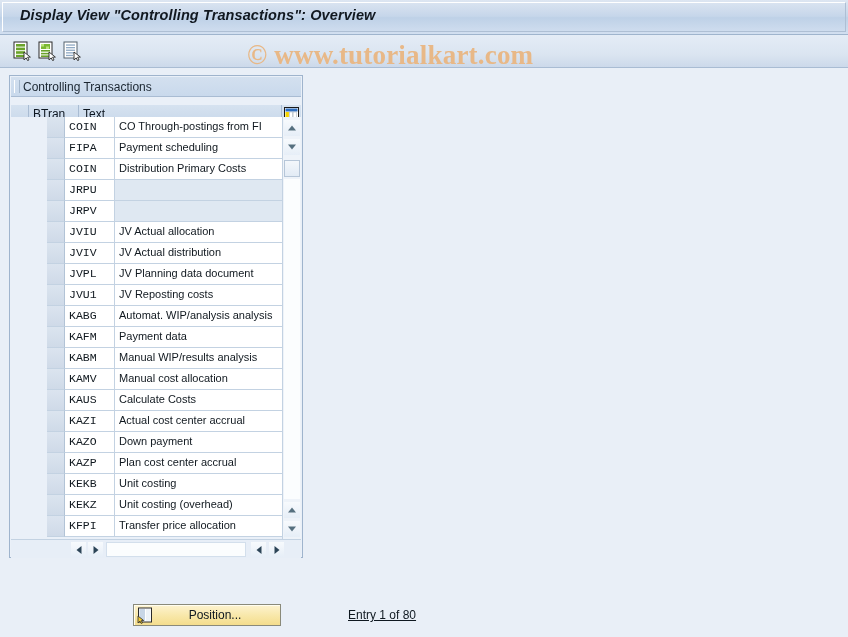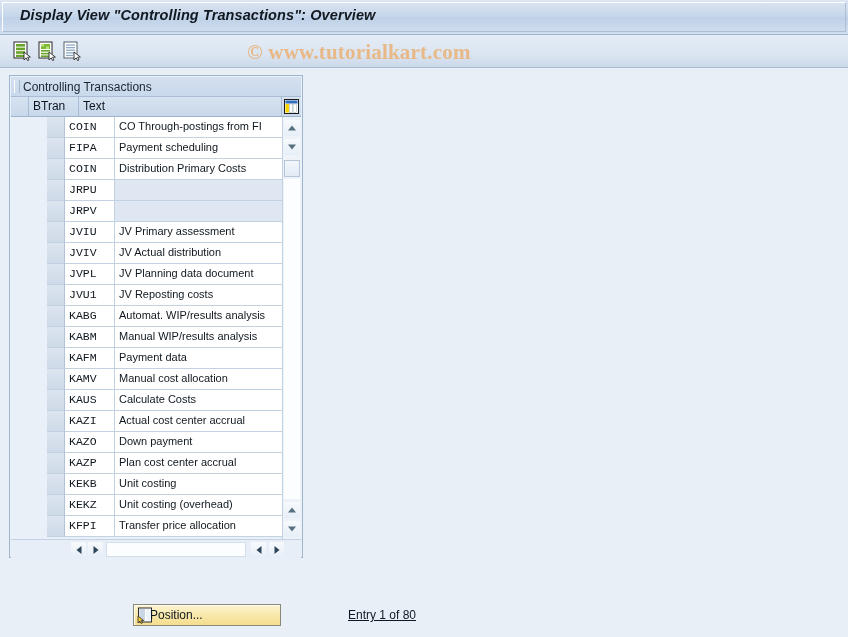--- a/index.html
+++ b/index.html
@@ -73,21 +73,21 @@
     cursor: default;
   }
   .tb-icon:nth-of-type(1) { left: 13px; }
   .tb-icon svg { display: block; }
 
   .watermark {
     position: absolute;
     left: 247px;
     top: 40px;
     font-family: "Liberation Serif", serif;
-    font-size: 21px;
+    font-size: 27px;
     font-weight: bold;
     color: #e8b887;
     white-space: nowrap;
     letter-spacing: 0.2px;
     user-select: none;
   }
 
   
   .panel {
     position: absolute;
@@ -129,21 +129,21 @@
   .grid {
     position: absolute;
     left: 1px;
     top: 21px;
     width: 290px;
     bottom: 1px;
     box-sizing: border-box;
   }
   .hdr {
     position: absolute;
-    left: 0; top: 0;
+    left: 0; top: 8px;
     width: 254px;
     height: 20px;
     box-sizing: border-box;
   }
   .hdr-cell {
     position: absolute;
     top: 0;
     height: 20px;
     background: linear-gradient(to bottom, #d6e2f0 0%, #c8d8ea 100%);
     border-right: 1px solid #a9bcd3;
@@ -322,21 +322,21 @@
   }
   .footer-btn-icon {
     position: absolute;
     left: 3px; top: 2px;
     width: 17px; height: 17px;
   }
   .footer-btn-label {
     position: absolute;
     left: 0; right: 0;
     top: 3px;
-    text-align: left;
+    text-align: center;
     font-size: 12px;
     color: #0f1820;
     padding-left: 16px;
     box-sizing: border-box;
     white-space: nowrap;
   }
   .footer-status {
     position: absolute;
     left: 348px;
     top: 608px;
@@ -443,51 +443,51 @@
             <div class="cell c-text"></div>
           </div>
           <div class="row empty">
             <div class="cell c-sel"></div>
             <div class="cell c-btran">JRPV</div>
             <div class="cell c-text"></div>
           </div>
           <div class="row">
             <div class="cell c-sel"></div>
             <div class="cell c-btran">JVIU</div>
-            <div class="cell c-text">JV Primary assessment</div>
+            <div class="cell c-text">JV Actual allocation</div>
           </div>
           <div class="row">
             <div class="cell c-sel"></div>
             <div class="cell c-btran">JVIV</div>
             <div class="cell c-text">JV Actual distribution</div>
           </div>
           <div class="row">
             <div class="cell c-sel"></div>
             <div class="cell c-btran">JVPL</div>
             <div class="cell c-text">JV Planning data document</div>
           </div>
           <div class="row">
             <div class="cell c-sel"></div>
             <div class="cell c-btran">JVU1</div>
             <div class="cell c-text">JV Reposting costs</div>
           </div>
           <div class="row">
             <div class="cell c-sel"></div>
             <div class="cell c-btran">KABG</div>
-            <div class="cell c-text">Automat. WIP/results analysis</div>
+            <div class="cell c-text">Automat. WIP/analysis analysis</div>
+          </div>
+          <div class="row">
+            <div class="cell c-sel"></div>
+            <div class="cell c-btran">KAFM</div>
+            <div class="cell c-text">Payment data</div>
           </div>
           <div class="row">
             <div class="cell c-sel"></div>
             <div class="cell c-btran">KABM</div>
             <div class="cell c-text">Manual WIP/results analysis</div>
-          </div>
-          <div class="row">
-            <div class="cell c-sel"></div>
-            <div class="cell c-btran">KAFM</div>
-            <div class="cell c-text">Payment data</div>
           </div>
           <div class="row">
             <div class="cell c-sel"></div>
             <div class="cell c-btran">KAMV</div>
             <div class="cell c-text">Manual cost allocation</div>
           </div>
           <div class="row">
             <div class="cell c-sel"></div>
             <div class="cell c-btran">KAUS</div>
             <div class="cell c-text">Calculate Costs</div>

